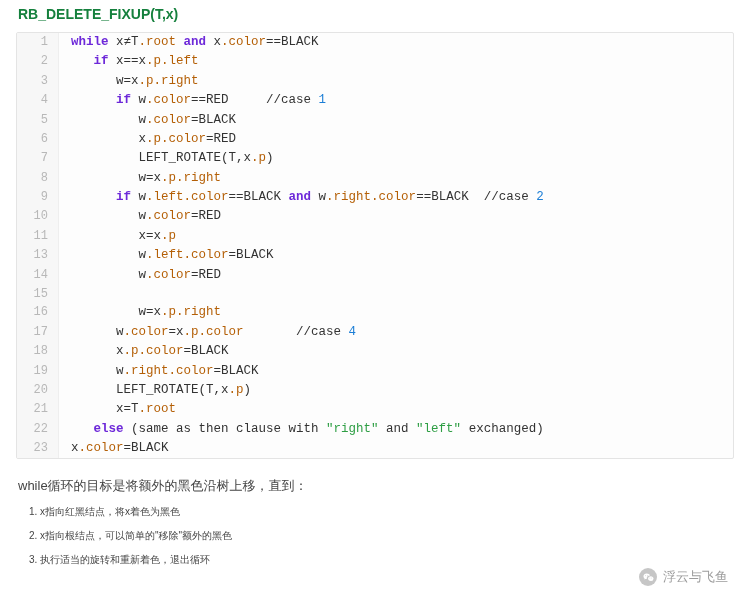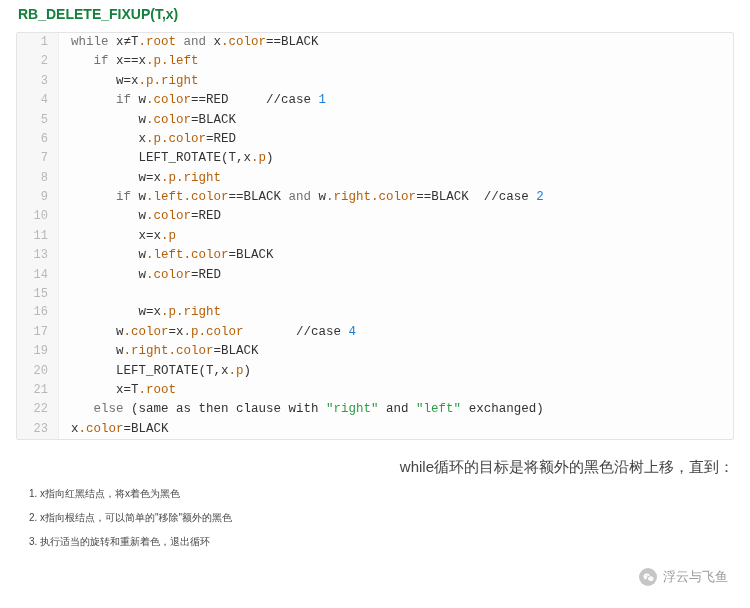--- a/index.html
+++ b/index.html
@@ -42,29 +42,28 @@
     background: #f7f7f7;
     border-right: 1px solid #eee;
     user-select: none;
     font-size: 12px;
   }
   .code {
     padding: 0 12px;
     white-space: pre;
     color: #333;
   }
-  .tok-kw   { color: #737373; }
+  .tok-kw   { color: #6d28d9; font-weight: bold; }
   .tok-prop { color: #b45f06; } 
   .tok-num  { color: #1c7ed6; font-weight: 500; }
   .tok-str  { color: #2e9e44; }
   .paragraph {
-    font-size: 15px;
+    font-size: 13px;
     color: #444;
     margin: 18px 0 10px 2px;
-    text-align: right;
   }
   ol.steps {
     font-size: 10px;
     color: #444;
     padding-left: 24px;
     margin: 0;
   }
   ol.steps li {
     margin: 10px 0;
   }
@@ -151,20 +150,24 @@
       </div>
       <div class="row">
         <div class="gutter">16</div>
         <div class="code">         w=x<span class="tok-prop">.p.right</span></div>
       </div>
       <div class="row">
         <div class="gutter">17</div>
         <div class="code">      w<span class="tok-prop">.color</span>=x<span class="tok-prop">.p.color</span>       //case <span class="tok-num">4</span></div>
       </div>
       <div class="row">
+        <div class="gutter">18</div>
+        <div class="code">      x<span class="tok-prop">.p.color</span>=BLACK</div>
+      </div>
+      <div class="row">
         <div class="gutter">19</div>
         <div class="code">      w<span class="tok-prop">.right.color</span>=BLACK</div>
       </div>
       <div class="row">
         <div class="gutter">20</div>
         <div class="code">      LEFT_ROTATE(T,x<span class="tok-prop">.p</span>)</div>
       </div>
       <div class="row">
         <div class="gutter">21</div>
         <div class="code">      x=T<span class="tok-prop">.root</span></div>

